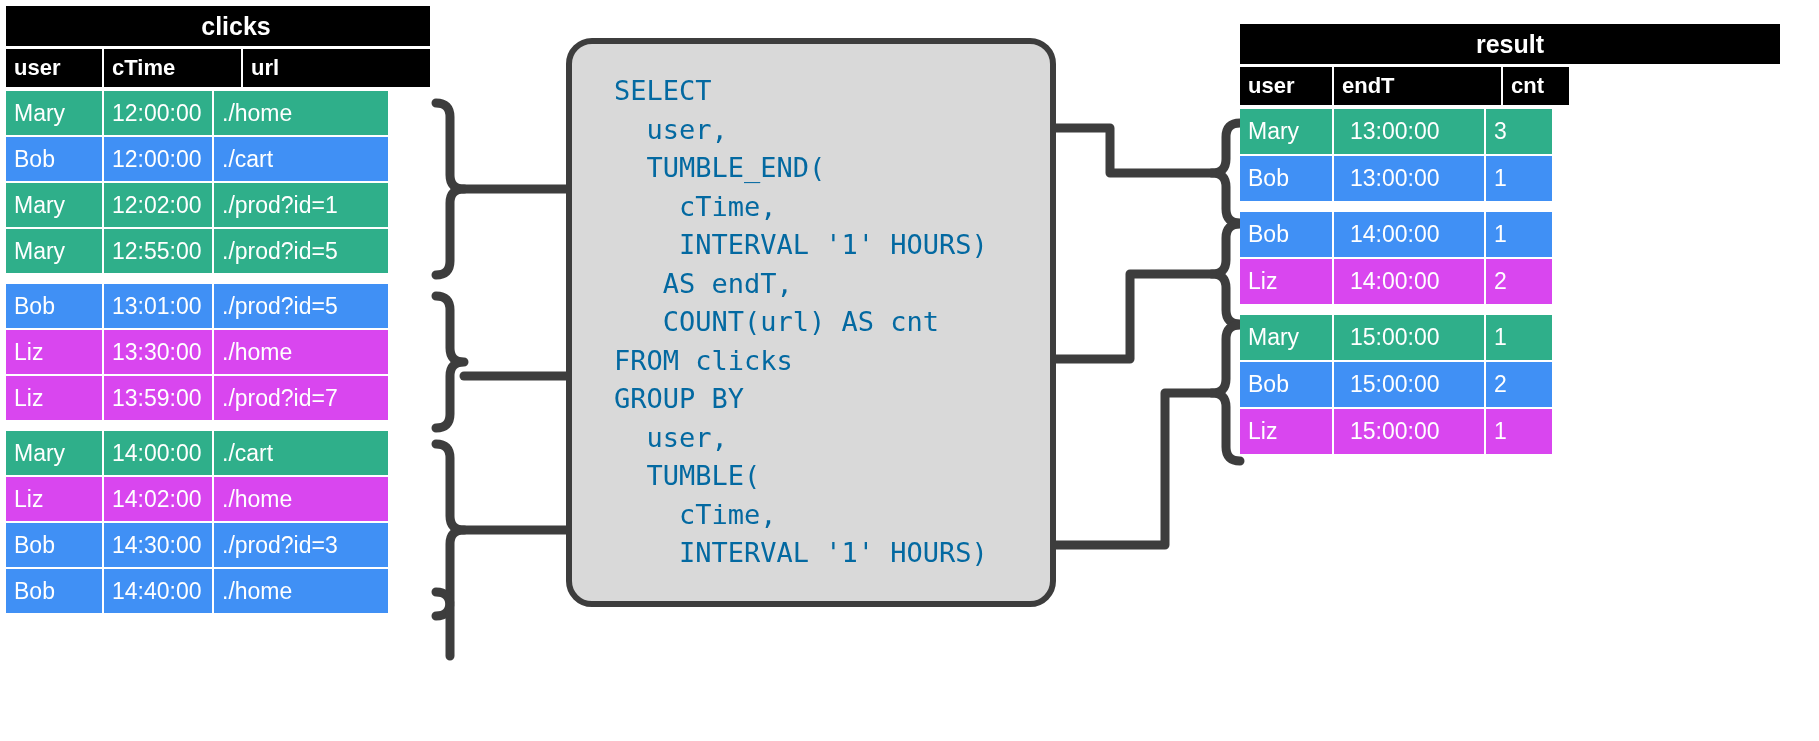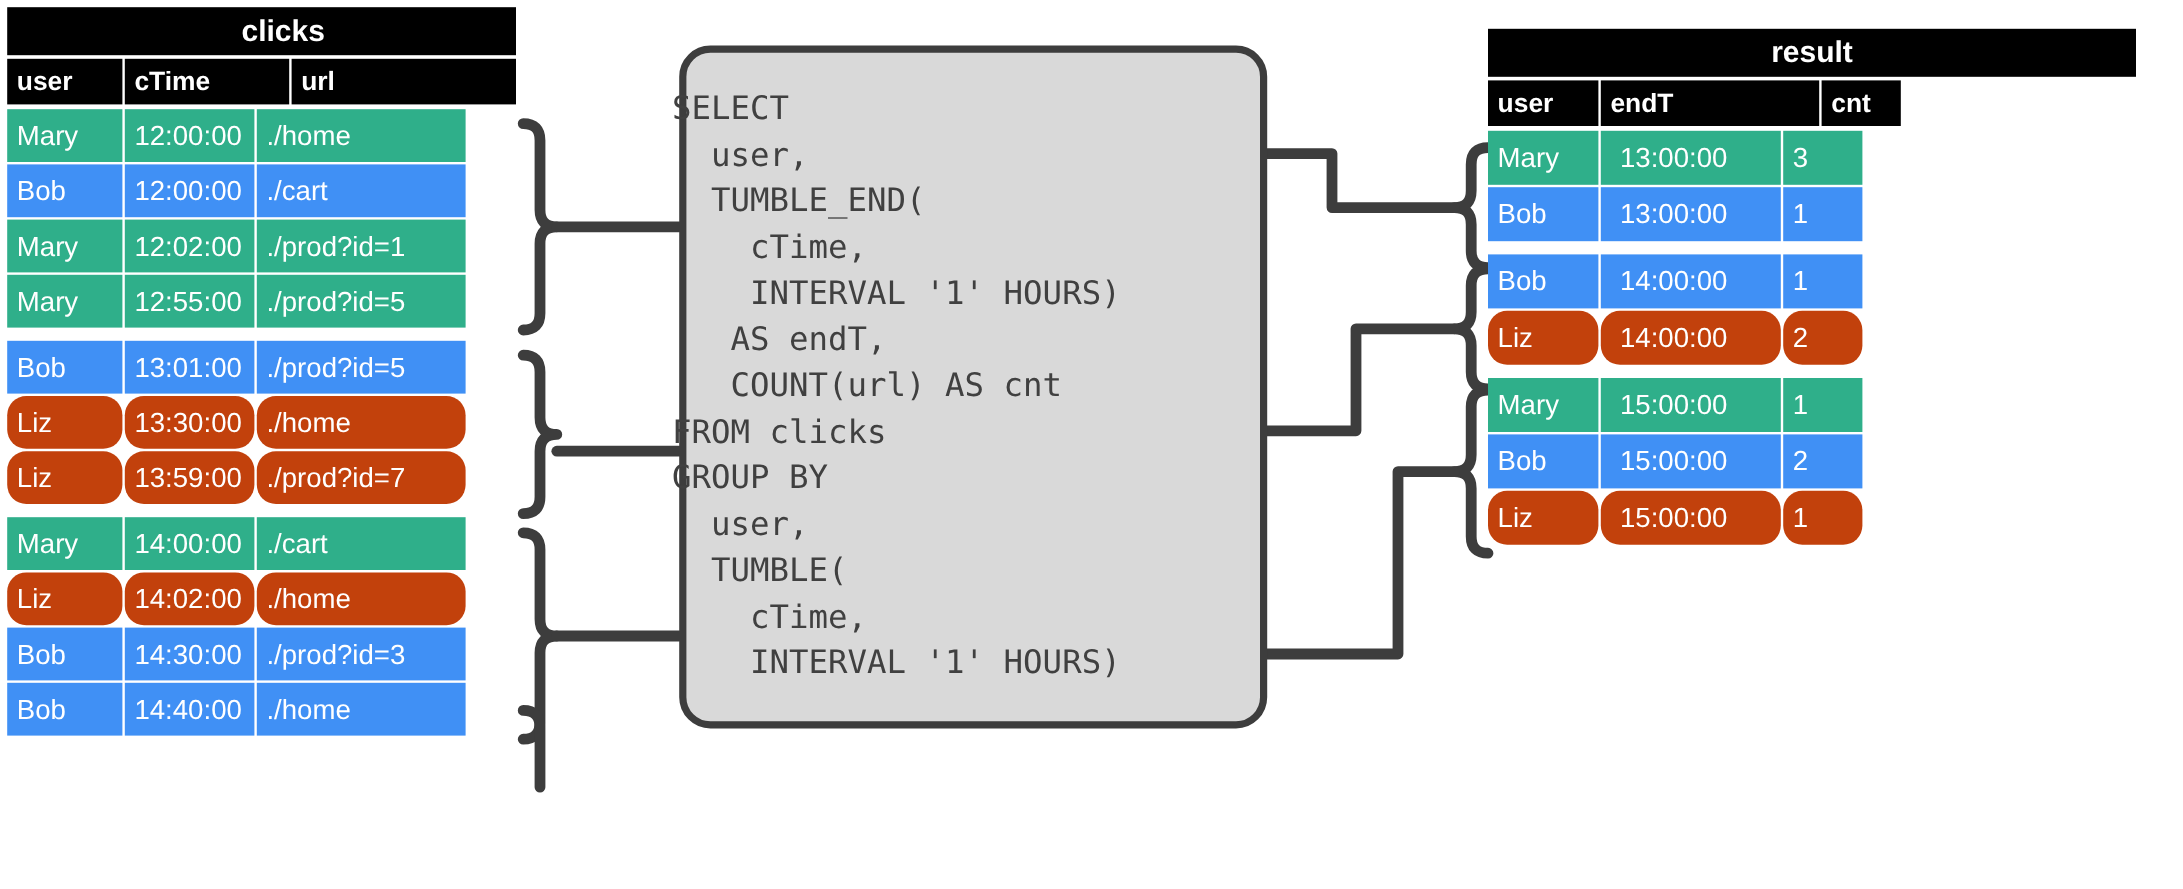--- a/index.html
+++ b/index.html
@@ -29,62 +29,62 @@
   .row { display: flex; gap: 2px; margin-bottom: 2px; }
   .row:last-child { margin-bottom: 0; }
   .cell {
     color: #ffffff;
     display: flex; align-items: center;
     padding-left: 8px;
     overflow: hidden; white-space: nowrap;
   }
   .c-green  { background: #2FAF8A; }
   .c-blue   { background: #4090F5; }
-  .c-pink   { background: #c2410c; border-radius: 16px; }
+  .c-pink   { background: #d946ef; }
 
   
   #clicks { left: 6px; top: 6px; width: 424px; }
   #clicks .tbl-title { width: 424px; height: 40px; font-size: 25px; padding-left: 36px; }
   #clicks .hdr-cell { height: 38px; font-size: 22px; }
   #clicks .hdr-u { width: 96px; }
   #clicks .hdr-t { width: 137px; }
   #clicks .hdr-r { width: 187px; }
   #clicks .cell { height: 44px; font-size: 23px; }
   #clicks .cu { width: 96px; }
   #clicks .ct { width: 108px; }
   #clicks .cr { width: 174px; }
 
   
   #result { left: 1240px; top: 24px; width: 540px; }
   #result .tbl-title { width: 540px; height: 40px; font-size: 25px; }
   #result .hdr-cell { height: 38px; font-size: 22px; }
   #result .hdr-u { width: 92px; }
-  #result .hdr-e { width: 182px; }
+  #result .hdr-e { width: 167px; }
   #result .hdr-c { width: 66px; }
   #result .cell { height: 45px; font-size: 23px; }
   #result .cu { width: 92px; }
   #result .ce { width: 150px; padding-left: 16px; }
   #result .cc { width: 66px; }
 
   
   #sqlbox {
     position: absolute;
     left: 566px; top: 38px;
     width: 490px; height: 569px;
     background: #d9d9d9;
     border: 6px solid #3d3d3d;
     border-radius: 26px;
   }
   #sqlcode {
     position: absolute;
-    left: 560px; top: 72px;
+    left: 614px; top: 72px;
     font-family: "DejaVu Sans Mono", "Liberation Mono", monospace;
     font-size: 27px;
     line-height: 38.5px;
-    color: #404040;
+    color: #0369a1;
     white-space: pre;
     letter-spacing: 0px;
   }
 
   
   #wires { position: absolute; left: 0; top: 0; width: 1819px; height: 741px; }
 </style>
 </head>
 <body>
 

